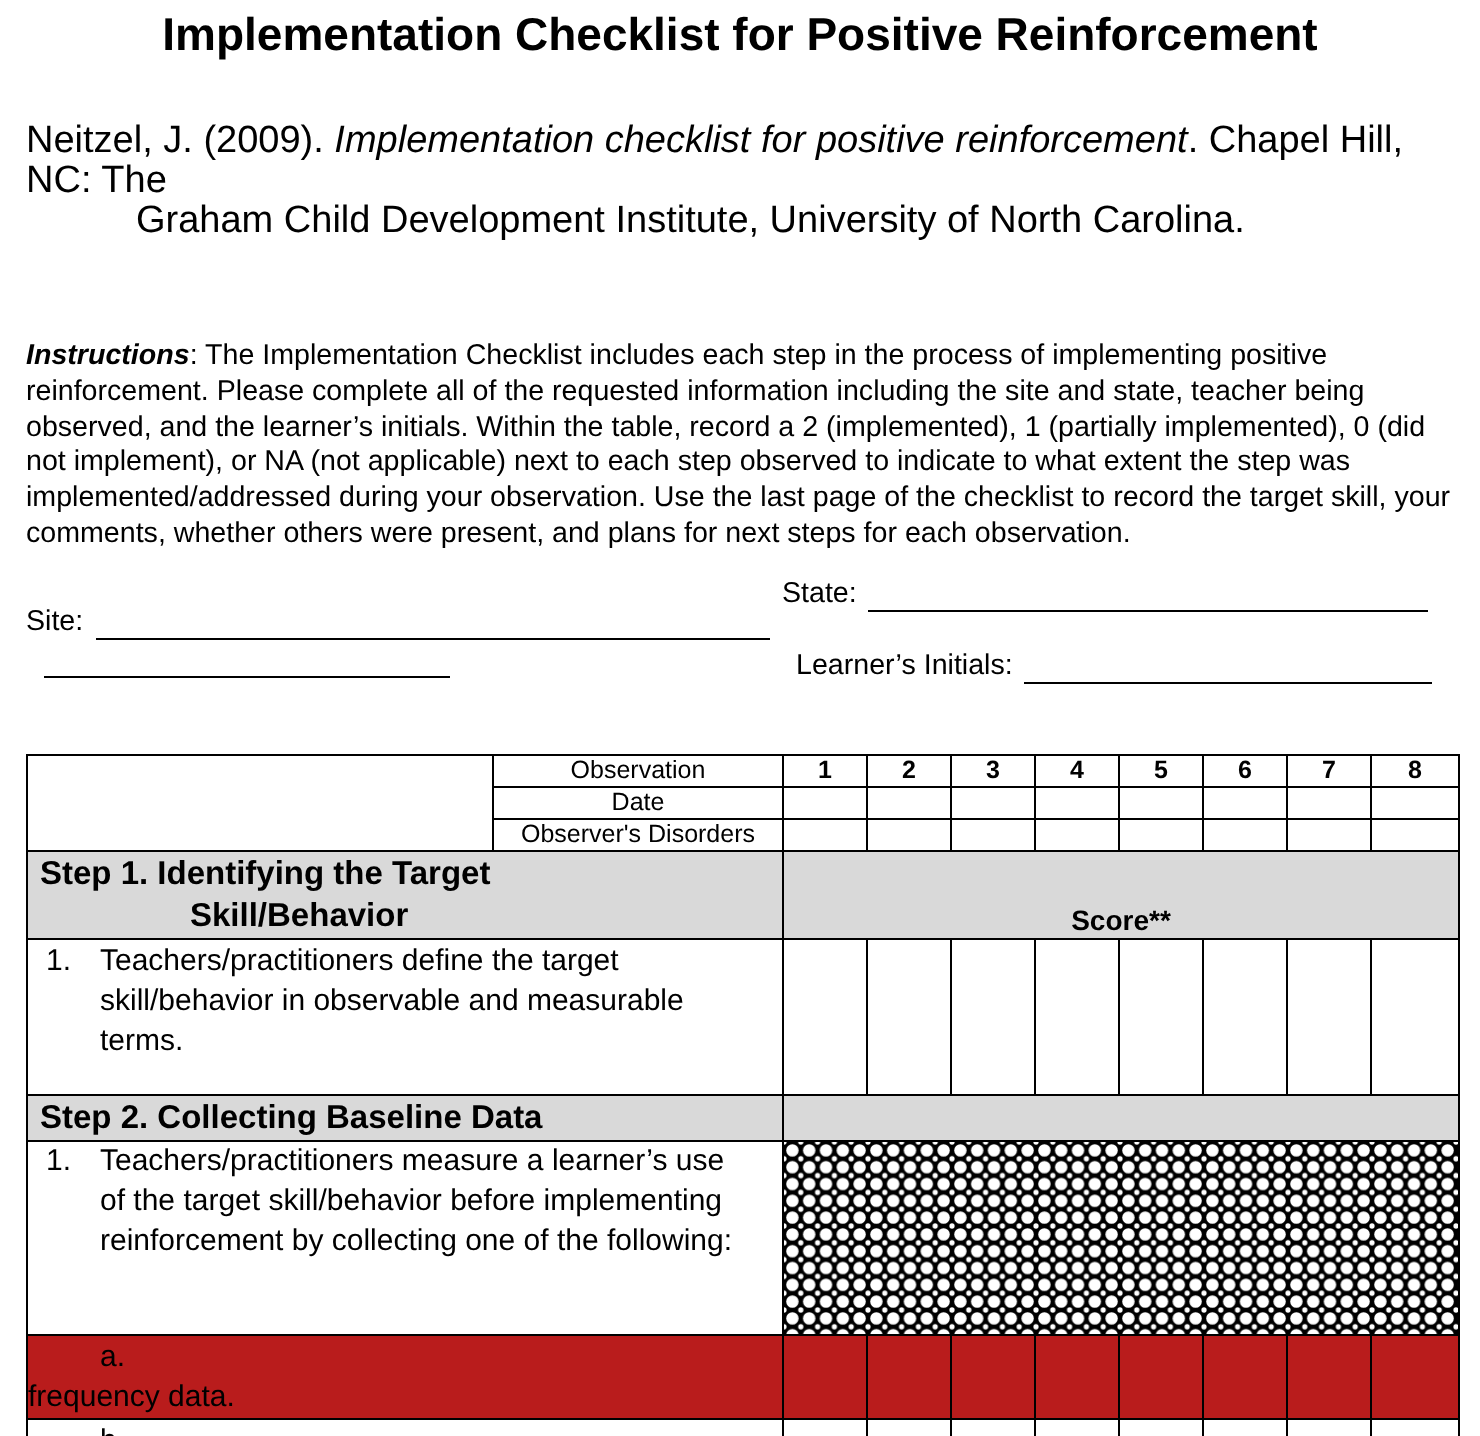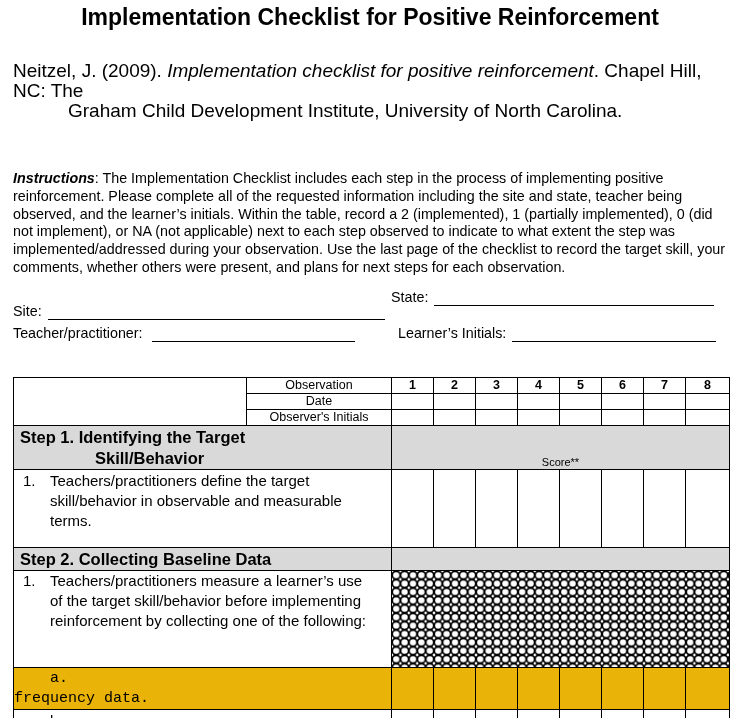--- a/index.html
+++ b/index.html
@@ -25,25 +25,25 @@
   .f-learner .line { width: 204px; }
 
   table.check { position: absolute; left: 13px; top: 377px; border-collapse: collapse;
                 table-layout: fixed; width: 716px; }
   table.check td { border: 1.5px solid #000; padding: 0; vertical-align: top; }
   .hdr-lbl { font-weight: normal; font-size: 12.5px; text-align: center; line-height: 15px; height: 15px; }
   .hdr-num { font-weight: bold; font-size: 12.5px; text-align: center; line-height: 15px; }
   .step-hdr { background: #d9d9d9; }
   .step-title { font-weight: bold; font-size: 16.5px; line-height: 21px; padding: 1px 0 0 6px !important; margin-top: 42px; }
   .step-title .cont { display: block; padding-left: 75px; }
-  .score-lbl { font-weight: normal; font-size: 11px; text-align: center; vertical-align: bottom !important; padding-bottom: 1px !important; }
+  .score-lbl { font-weight: bold; font-size: 14px; text-align: center; vertical-align: bottom !important; padding-bottom: 1px !important; }
   .item { font-size: 15px; line-height: 20px; }
   .item .num { display: inline-block; width: 27px; padding-left: 9px; vertical-align: top; }
   .item .txt { display: inline-block; width: 320px; vertical-align: top; }
-  .sub { background: #eab308; font-family: Liberation Mono, monospace; }
+  .sub { background: #b91c1c; }
   .sub .num { padding-left: 36px; width: 22px; }
   .pattern-cell { padding: 0 !important; }
   .pattern-cell svg { display: block; width: 100%; height: 100%; }
 </style>
 </head>
 <body>
 
 <div class="title">Implementation Checklist for Positive Reinforcement</div>
 
 <div class="citation">
@@ -57,21 +57,20 @@
 
 <div class="field f-site">
   <span>Site:</span>
   <span class="line"></span>
 </div>
 <div class="field f-state">
   <span>State:</span>
   <span class="line"></span>
 </div>
 <div class="field f-teacher">
-  <span>Teacher/practitioner:</span>
   <span class="line"></span>
 </div>
 <div class="field f-learner">
   <span>Learner’s Initials:</span>
   <span class="line"></span>
 </div>
 
 <table class="check">
   <colgroup>
     <col style="width:233px">
@@ -103,21 +102,21 @@
     <td></td>
         <td></td>
     <td></td>
         <td></td>
     <td></td>
         <td></td>
     <td></td>
         <td></td>
   </tr>
   <tr>
-    <td class="hdr-lbl">Observer's Initials</td>
+    <td class="hdr-lbl">Observer's Disorders</td>
     <td></td>
         <td></td>
     <td></td>
         <td></td>
     <td></td>
         <td></td>
     <td></td>
         <td></td>
   </tr>
 

